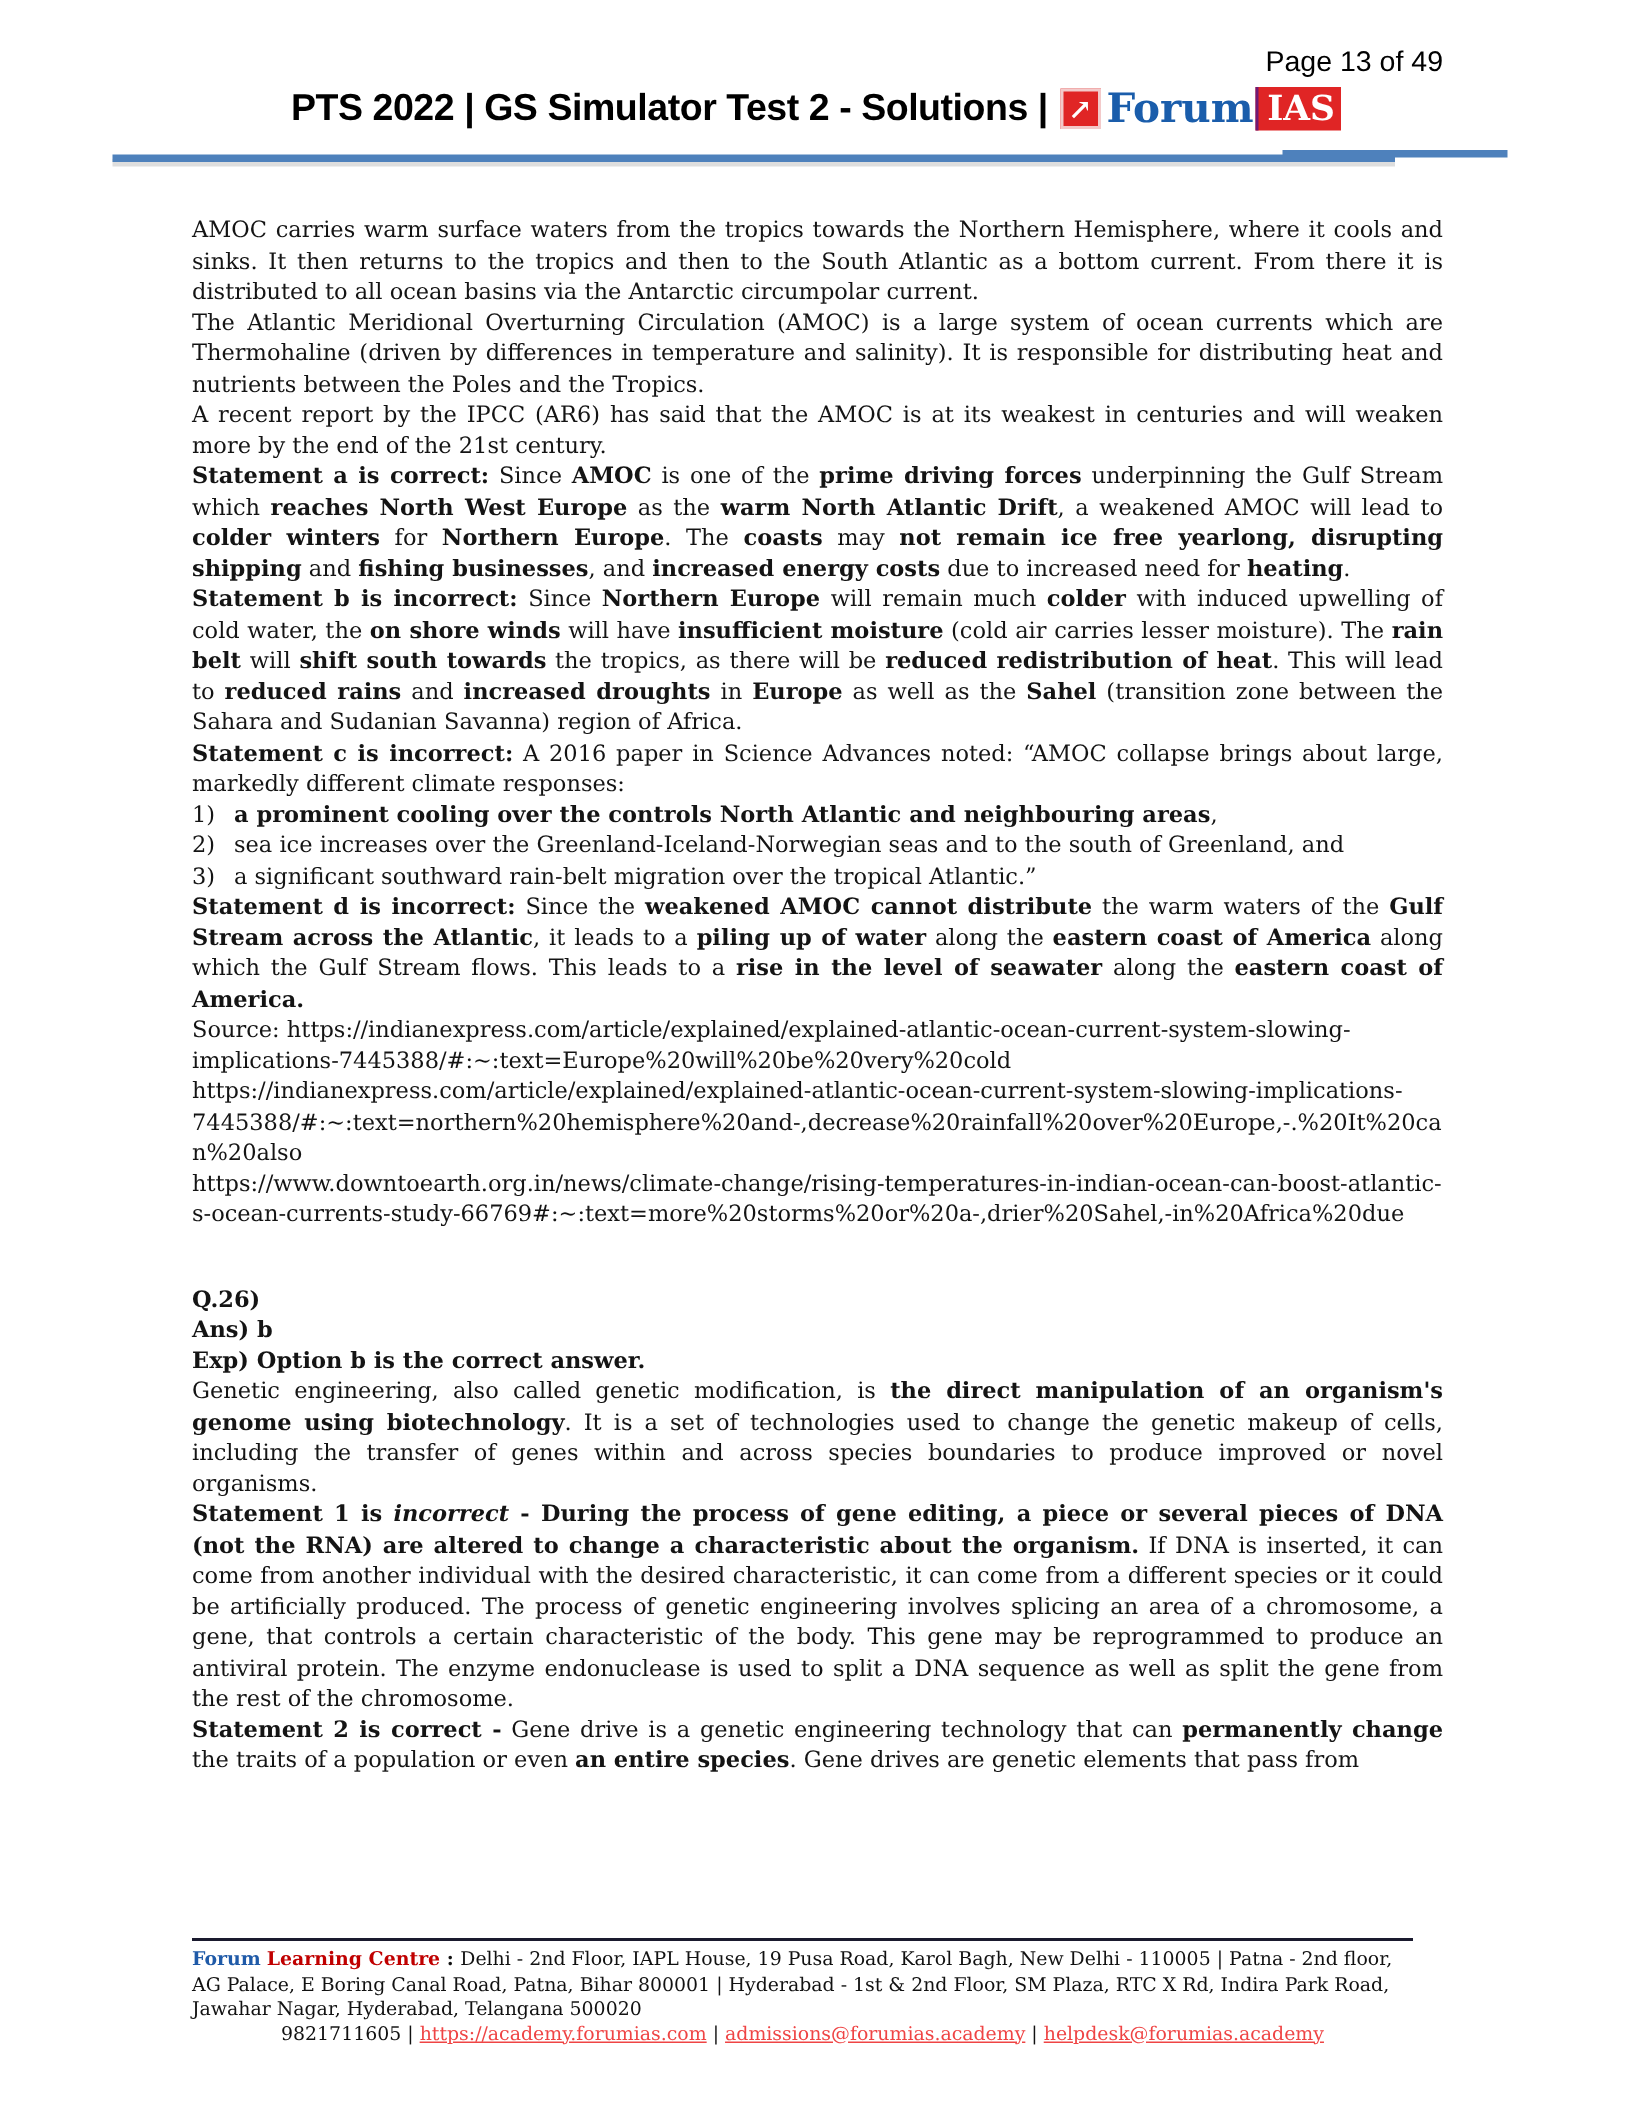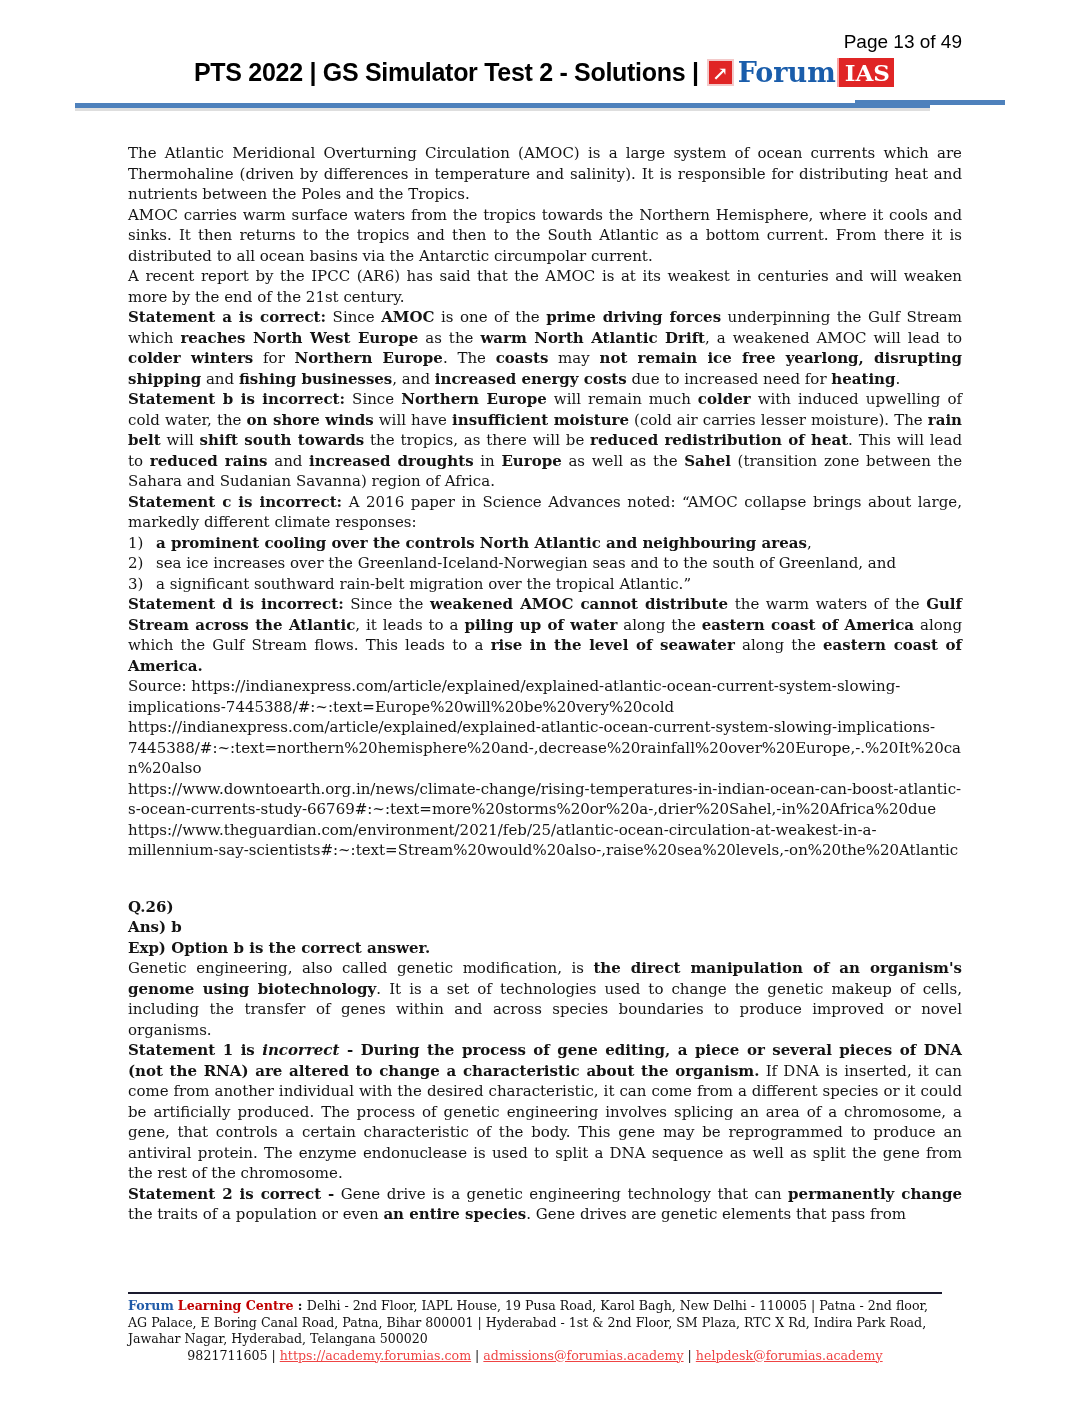--- a/index.html
+++ b/index.html
@@ -31,21 +31,21 @@
     color: #ffffff; display: flex; align-items: center; justify-content: center;
     font-size: 19px; font-weight: bold; border: 2px solid #f3caca; box-sizing: border-box;
   }
   .logo-forum {
     font-family: "DejaVu Serif", serif; font-weight: bold;
     color: #1a5dab; font-size: 27px; margin: 0 1px 0 4px; line-height: 27px;
   }
   .logo-ias {
     background: #e02525; color: #ffffff; font-family: "DejaVu Serif", serif;
     font-size: 23px; font-weight: bold; line-height: 29px; height: 29px;
-    padding: 0 4px 0 6px; border-left: 2px solid #fca5a5;
+    padding: 0 4px 0 6px; border-left: 2px solid #701a75;
   }
   .rule {
     position: absolute; top: 103px; left: 75px; width: 855px; height: 5px;
     background: #4e81bc; box-shadow: 0 3px 0 0 #dedede;
   }
   .rule2 {
     position: absolute; top: 100px; left: 855px; width: 150px; height: 5px;
     background: #4e81bc;
   }
   .content {
@@ -81,34 +81,33 @@
     <span class="logo-arrow">↗</span>
     <span class="logo-forum">Forum</span>
     <span class="logo-ias">IAS</span>
   </span>
 </div>
 
 <div class="rule"></div>
 <div class="rule2"></div>
 
 <div id="content" class="content">
+    <p class="para">AMOC carries warm surface waters from the tropics towards the Northern Hemisphere, where it cools and sinks. It then returns to the tropics and then to the South Atlantic as a bottom current. From there it is distributed to all ocean basins via the Antarctic circumpolar current.</p>
     <p class="para">The Atlantic Meridional Overturning Circulation (AMOC) is a large system of ocean currents which are Thermohaline (driven by differences in temperature and salinity). It is responsible for distributing heat and nutrients between the Poles and the Tropics.</p>
-    <p class="para">AMOC carries warm surface waters from the tropics towards the Northern Hemisphere, where it cools and sinks. It then returns to the tropics and then to the South Atlantic as a bottom current. From there it is distributed to all ocean basins via the Antarctic circumpolar current.</p>
     <p class="para">A recent report by the IPCC (AR6) has said that the AMOC is at its weakest in centuries and will weaken more by the end of the 21st century.</p>
     <p class="para"><b>Statement a is correct:</b> Since <b>AMOC</b> is one of the <b>prime driving forces</b> underpinning the Gulf Stream which <b>reaches North West Europe</b> as the <b>warm North Atlantic Drift</b>, a weakened AMOC will lead to <b>colder winters</b> for <b>Northern Europe</b>. The <b>coasts</b> may <b>not remain ice free yearlong, disrupting shipping</b> and <b>fishing businesses</b>, and <b>increased energy costs</b> due to increased need for <b>heating</b>.</p>
     <p class="para"><b>Statement b is incorrect:</b> Since <b>Northern Europe</b> will remain much <b>colder</b> with induced upwelling of cold water, the <b>on shore winds</b> will have <b>insufficient moisture</b> (cold air carries lesser moisture). The <b>rain belt</b> will <b>shift south towards</b> the tropics, as there will be <b>reduced redistribution of heat</b>. This will lead to <b>reduced rains</b> and <b>increased droughts</b> in <b>Europe</b> as well as the <b>Sahel</b> (transition zone between the Sahara and Sudanian Savanna) region of Africa.</p>
     <p class="para"><b>Statement c is incorrect:</b> A 2016 paper in Science Advances noted: “AMOC collapse brings about large, markedly different climate responses:</p>
     <p class="para li"><span class="marker">1)</span><span><b>a prominent cooling over the controls North Atlantic and neighbouring areas</b>,</span></p>
     <p class="para li"><span class="marker">2)</span><span>sea ice increases over the Greenland-Iceland-Norwegian seas and to the south of Greenland, and</span></p>
     <p class="para li"><span class="marker">3)</span><span>a significant southward rain-belt migration over the tropical Atlantic.”</span></p>
     <p class="para"><b>Statement d is incorrect:</b> Since the <b>weakened AMOC cannot distribute</b> the warm waters of the <b>Gulf Stream across the Atlantic</b>, it leads to a <b>piling up of water</b> along the <b>eastern coast of America</b> along which the Gulf Stream flows. This leads to a <b>rise in the level of seawater</b> along the <b>eastern coast of America.</b></p>
     <p class="para source">Source: https://indianexpress.com/article/explained/explained-atlantic-ocean-current-system-slowing-implications-7445388/#:~:text=Europe%20will%20be%20very%20cold</p>
     <p class="para source">https://indianexpress.com/article/explained/explained-atlantic-ocean-current-system-slowing-implications-7445388/#:~:text=northern%20hemisphere%20and-,decrease%20rainfall%20over%20Europe,-.%20It%20can%20also</p>
     <p class="para source">https://www.downtoearth.org.in/news/climate-change/rising-temperatures-in-indian-ocean-can-boost-atlantic-s-ocean-currents-study-66769#:~:text=more%20storms%20or%20a-,drier%20Sahel,-in%20Africa%20due</p>
-    <p class="para source">https://www.theguardian.com/environment/2021/feb/25/atlantic-ocean-circulation-at-weakest-in-a-millennium-say-scientists#:~:text=Stream%20would%20also-,raise%20sea%20levels,-on%20the%20Atlantic</p>
     <p class="para gap-top"><b>Q.26)</b></p>
     <p class="para"><b>Ans) b</b></p>
     <p class="para"><b>Exp) Option b is the correct answer.</b></p>
     <p class="para">Genetic engineering, also called genetic modification, is <b>the direct manipulation of an organism's genome using biotechnology</b>. It is a set of technologies used to change the genetic makeup of cells, including the transfer of genes within and across species boundaries to produce improved or novel organisms.</p>
     <p class="para"><b>Statement 1 is </b><b><i>incorrect</i></b><b> - During the process of gene editing, a piece or several pieces of DNA (not the RNA) are altered to change a characteristic about the organism.</b> If DNA is inserted, it can come from another individual with the desired characteristic, it can come from a different species or it could be artificially produced. The process of genetic engineering involves splicing an area of a chromosome, a gene, that controls a certain characteristic of the body. This gene may be reprogrammed to produce an antiviral protein. The enzyme endonuclease is used to split a DNA sequence as well as split the gene from the rest of the chromosome.</p>
     <p class="para"><b>Statement 2 is correct -</b> Gene drive is a genetic engineering technology that can <b>permanently change</b> the traits of a population or even <b>an entire species</b>. Gene drives are genetic elements that pass from</p>
   </div>
 
 <div class="footer">
   <p><span class="brand-forum">Forum</span> <span class="brand-rest">Learning Centre</span><span class="brand-colon"> :  </span><span>Delhi - 2nd Floor, IAPL House, 19 Pusa Road, Karol Bagh, New Delhi - 110005   |  Patna - 2nd floor, AG Palace, E Boring Canal Road, Patna, Bihar 800001   |  Hyderabad - 1st &amp; 2nd Floor, SM Plaza, RTC X Rd, Indira Park Road, Jawahar Nagar, Hyderabad, Telangana 500020</span></p>

